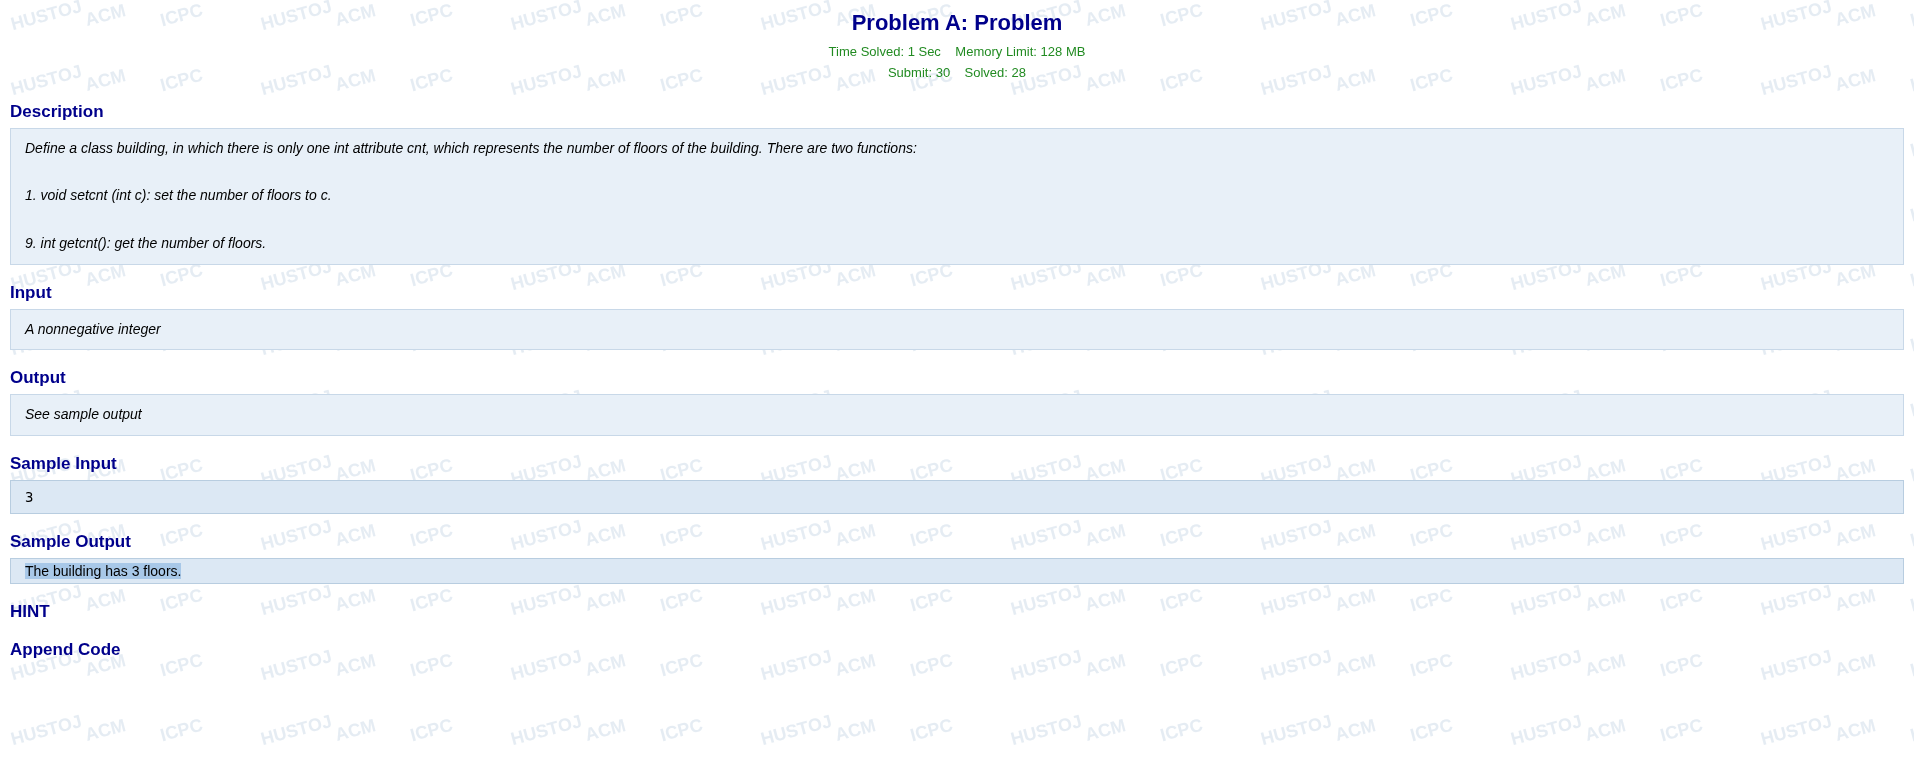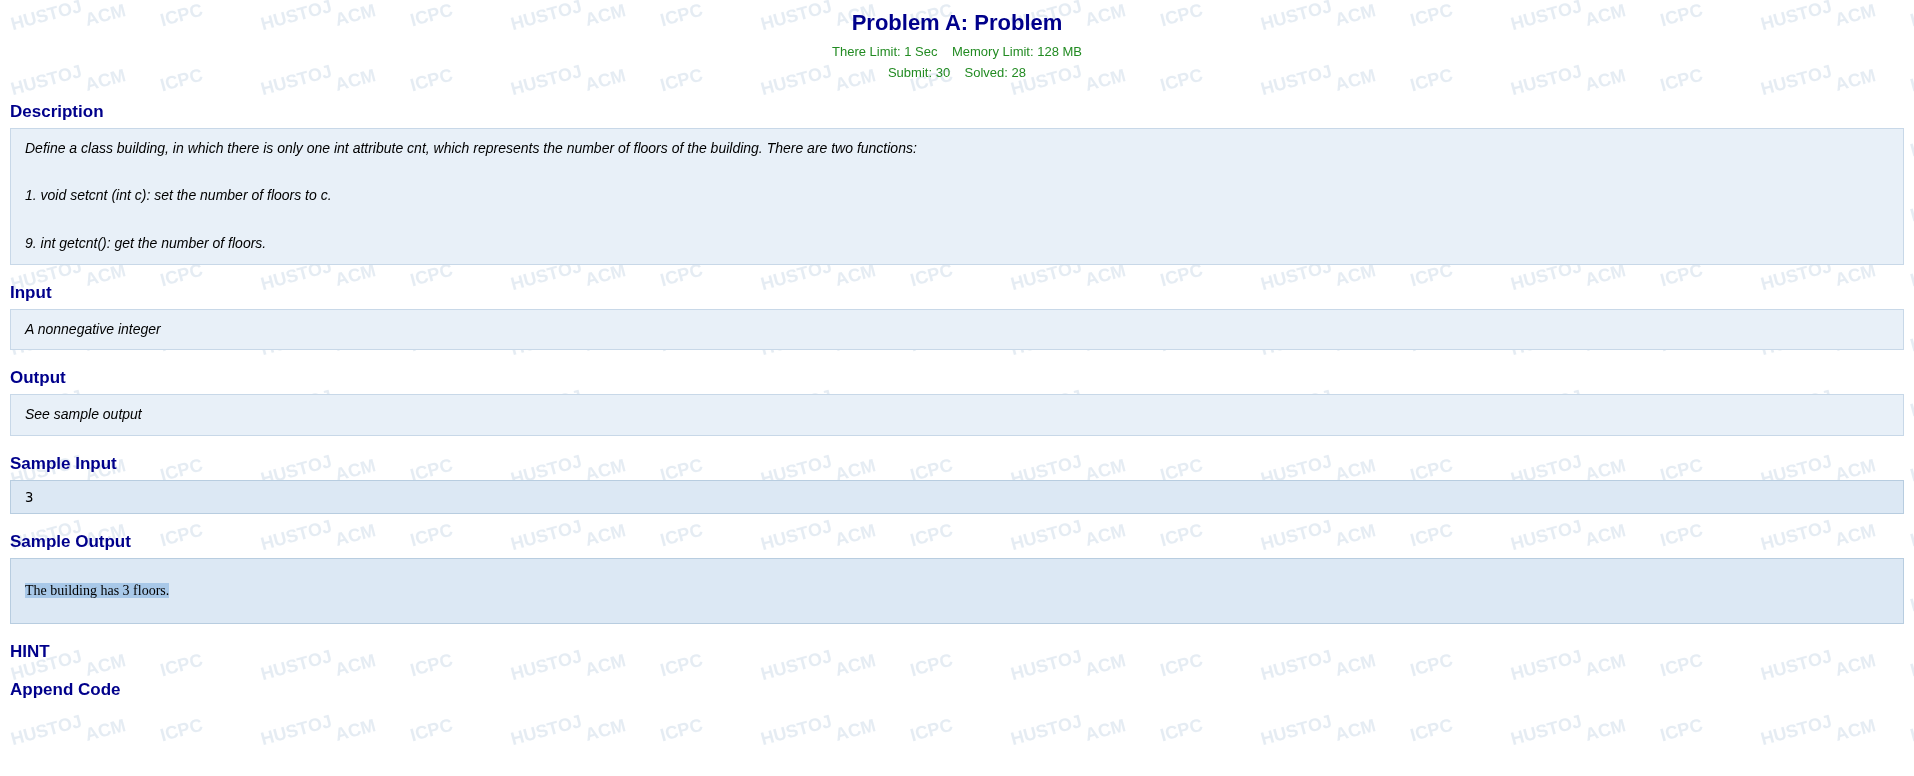--- a/index.html
+++ b/index.html
@@ -81,22 +81,22 @@
     }
 
     .content-box p {
       margin: 0;
       font-style: italic;
     }
 
     .sample-output-box {
       background: #dce8f4;
       border: 1px solid #b8cde0;
-      padding: 24px 14px;
-      font-family: Liberation Serif, serif;
+      padding: 4px 14px;
+      font-family: Liberation Sans, sans-serif;
       font-size: 14px;
     }
 
     .sample-input-box {
       background: #dce8f4;
       border: 1px solid #b8cde0;
       padding: 8px 14px;
       font-family: monospace;
       font-size: 14px;
     }
@@ -407,21 +407,21 @@
     <span class="watermark-text" style="left: 1760px; top: 720px; transform: rotate(-15deg);">HUSTOJ</span>
     <span class="watermark-text" style="left: 1835px; top: 720px; transform: rotate(-15deg);">ACM</span>
     <span class="watermark-text" style="left: 1910px; top: 720px; transform: rotate(-15deg);">ICPC</span>
 </div>
 
 <div class="content">
 
   <div class="header">
     <div class="problem-title">Problem A: Problem</div>
     <div class="meta-line">
-      <span>There Limit:</span>
+      <span>Time Solved:</span>
       <span>1 Sec</span>
       &nbsp;&nbsp;
       <span>Memory Limit:</span>
       <span>128 MB</span>
     </div>
     <div class="meta-line">
       <span>Submit:</span>
       <span>30</span>
       &nbsp;&nbsp;
       <span>Solved:</span>

